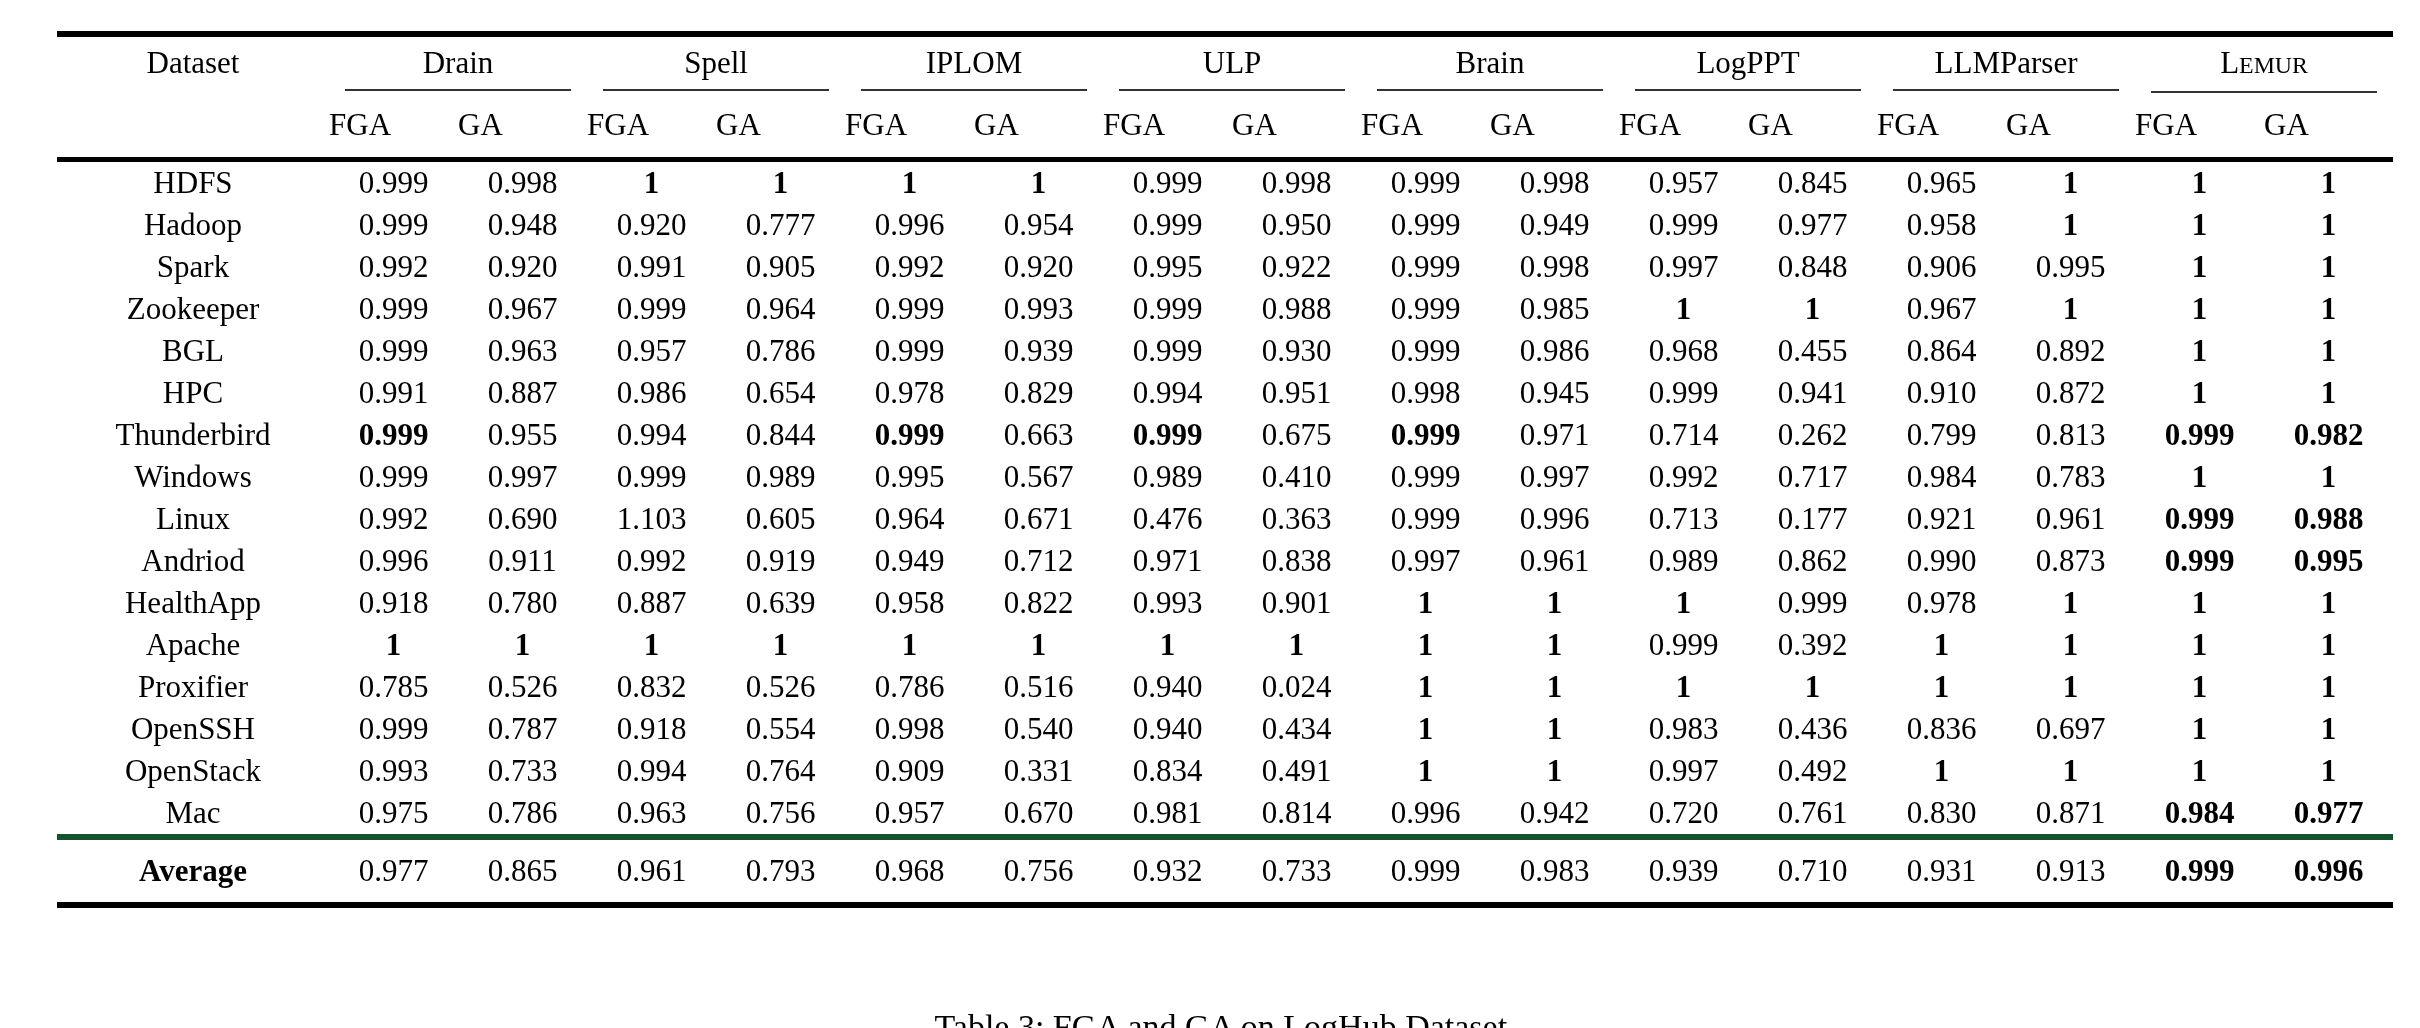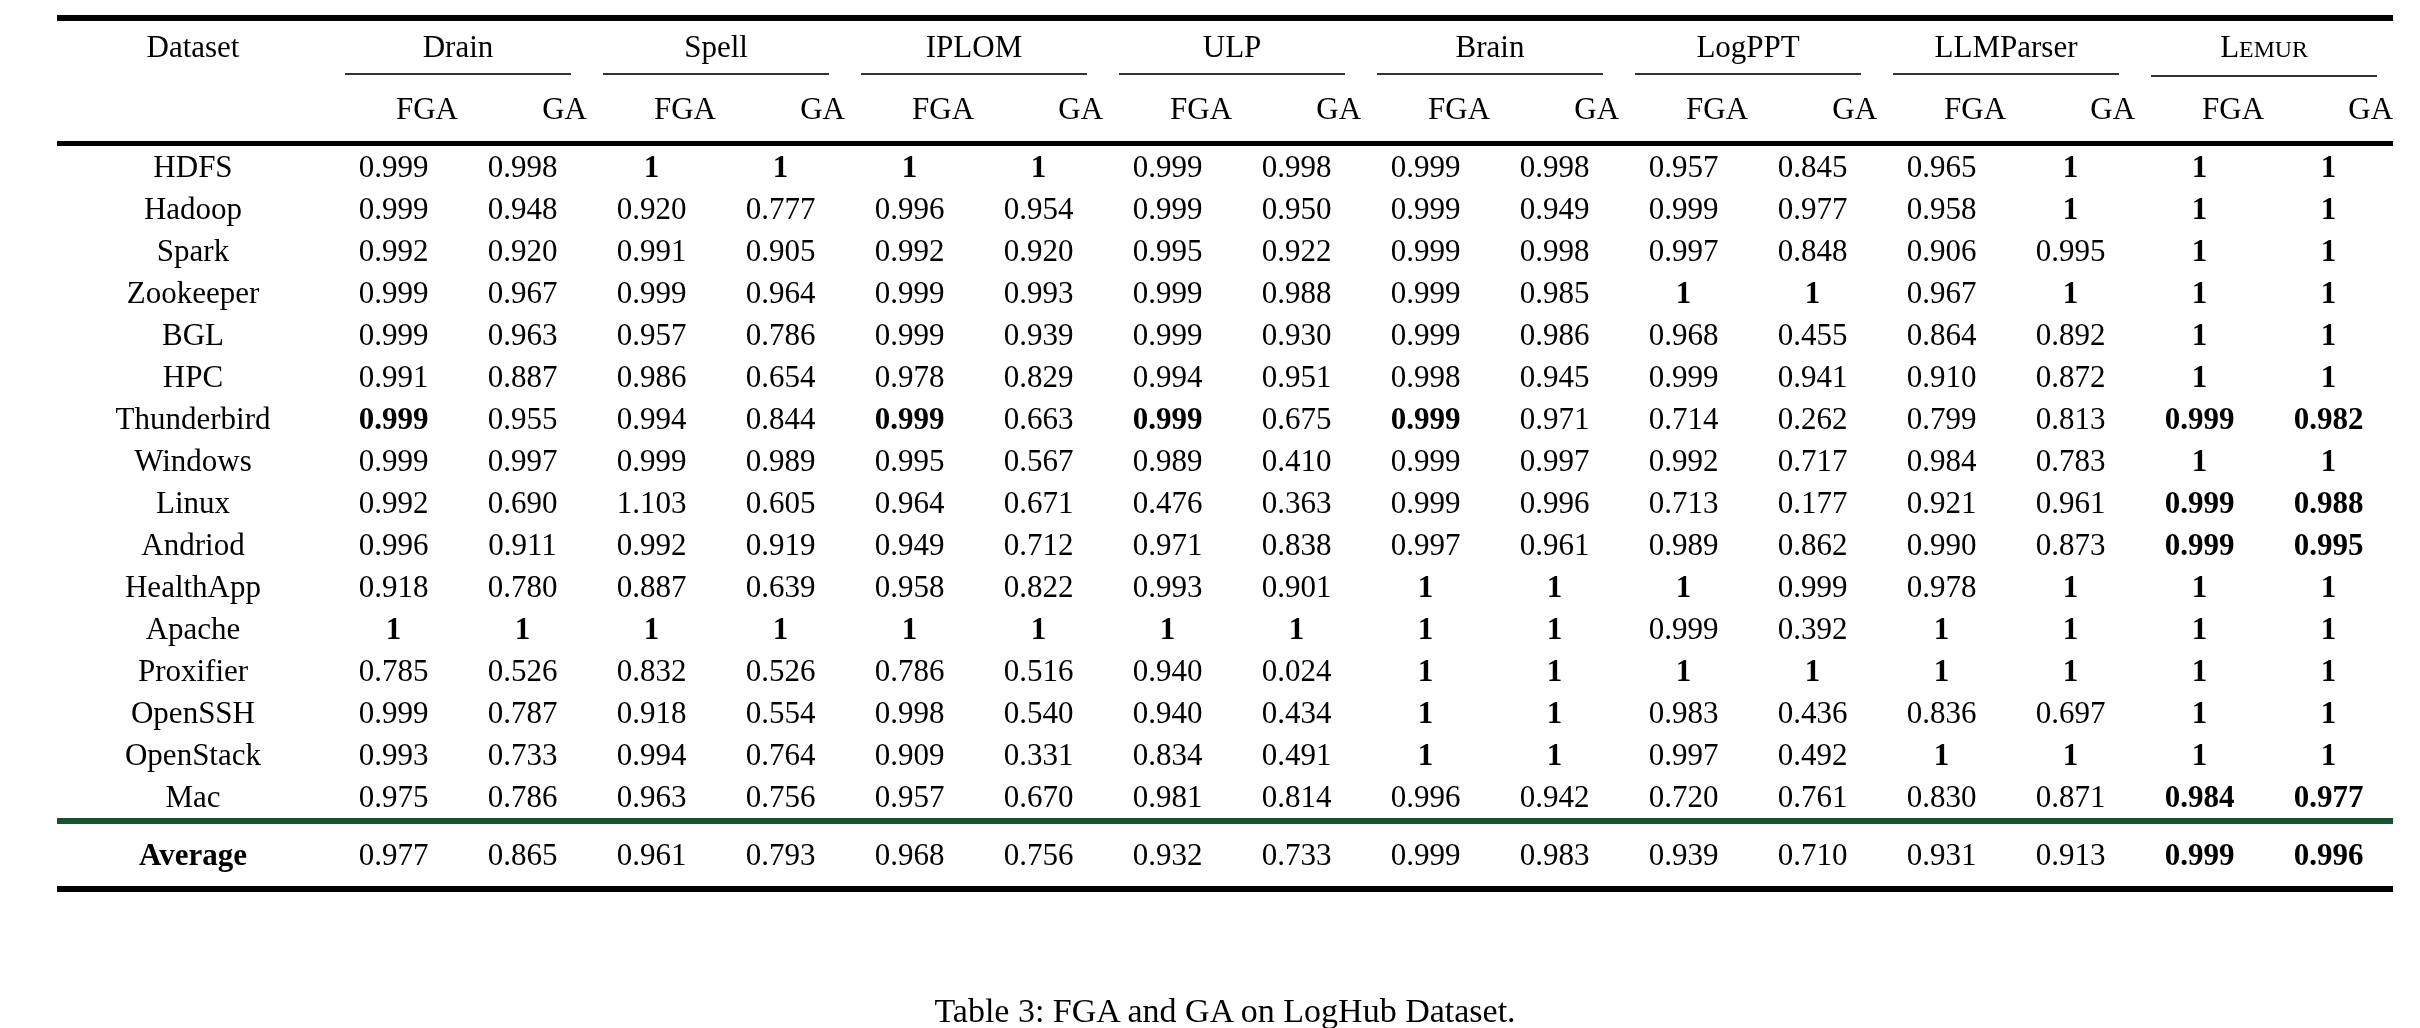--- a/index.html
+++ b/index.html
@@ -9,20 +9,21 @@
     width: 2420px;
     height: 1028px;
     overflow: hidden;
     font-family: "Liberation Serif", "DejaVu Serif", serif;
     color: #000;
   }
   .page {
     position: relative;
     width: 2420px;
     height: 796px;
+    margin-top: 16px;
   }
   .tablewrap {
     position: absolute;
     left: 57px;
     top: 15px;
     width: 2336px;
   }
   table.results {
     width: 100%;
     border-collapse: collapse;
@@ -47,21 +48,21 @@
     height: 0;
   }
   .corner-label {
     font-size: 31px;
     line-height: 52px;
     text-align: center;
   }
   tr.metrics th {
     height: 64px;
     font-size: 31px;
-    text-align: right;
+    text-align: left;
     vertical-align: middle;
   }
   tbody td {
     font-size: 31px;
     text-align: center;
     height: 42px;
     padding: 0;
     vertical-align: middle;
     white-space: nowrap;
   }

